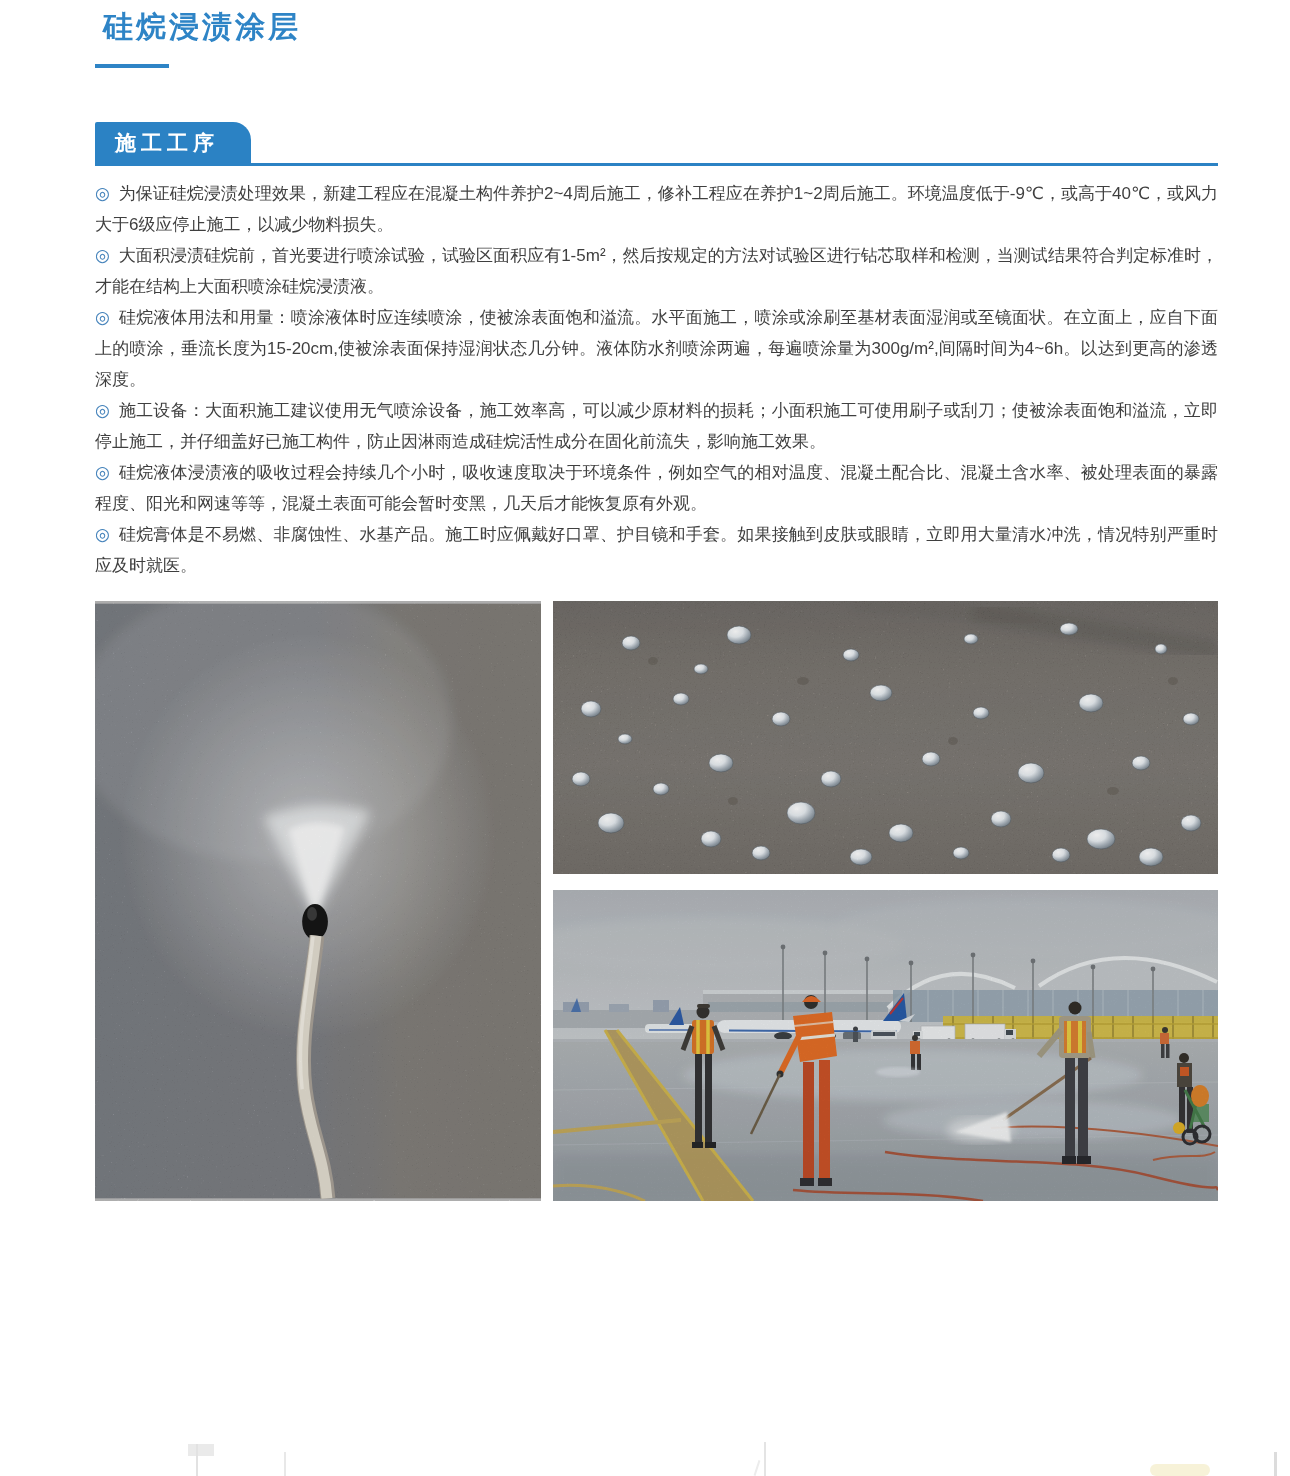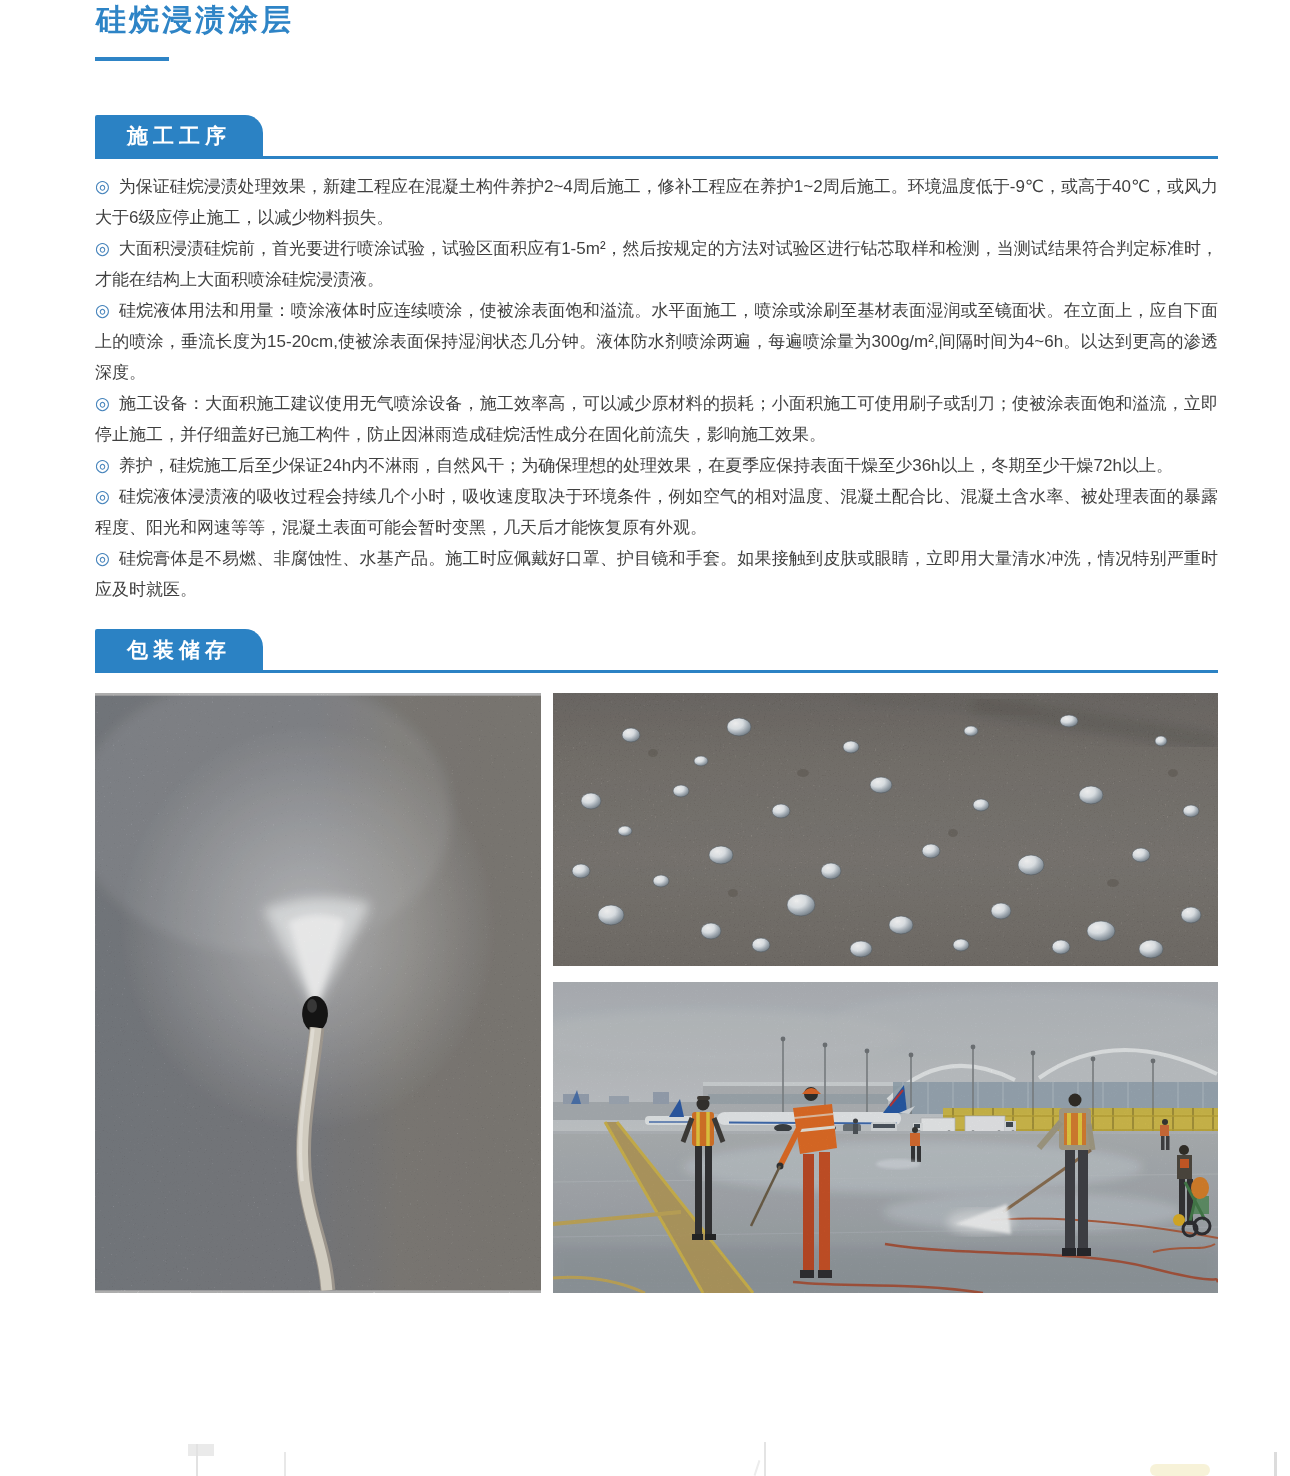--- a/index.html
+++ b/index.html
@@ -1,26 +1,26 @@
 <!DOCTYPE html>
 <html><head>
 <meta charset="utf-8">
 <style>
   html,body{margin:0;padding:0;background:#ffffff;}
   .page{position:relative;width:1290px;height:1476px;background:#ffffff;overflow:hidden;
         font-family:"Liberation Sans","DejaVu Sans",sans-serif;}
   .content{position:absolute;left:95px;top:0;width:1123px;}
-  h1.title{margin:1px;font-size:30px;line-height:38px;color:#2e84c6;
+  h1.title{margin:8px;font-size:30px;line-height:38px;color:#2e84c6;
            font-weight:bold;letter-spacing:3px;}
   .title-dash{width:74px;height:4px;background:#2e84c6;margin-top:18px;}
   .section-header{border-bottom:3px solid #2b82c4;font-size:0;}
   .sh1{margin-top:54px;}
   .sh2{margin-top:24px;}
   .badge{display:inline-block;background:#2b82c4;color:#ffffff;font-size:21px;font-weight:bold;
-         letter-spacing:5px;padding:7px 32px 6px 32px;border-radius:2px 18px 0 0;}
+         letter-spacing:5px;padding:7px 32px 6px 20px;border-radius:2px 18px 0 0;}
   .paras{margin-top:12px;font-size:17px;line-height:31px;color:#3f3f3f;text-align:justify;}
   .paras p{margin:0;}
   .bullet{color:#4583bb;margin-right:9px;}
   .photo-row{display:flex;gap:12px;margin-top:20px;}
   .photo-col{display:flex;flex-direction:column;gap:16px;}
   svg{display:block;}
   .mark{position:absolute;}
 </style>
 </head>
 <body>
@@ -33,28 +33,24 @@
 
     <div class="section-header sh1">
       <span class="badge">施工工序</span>
     </div>
 
     <div class="paras">
       <p><span class="bullet">◎</span><span>为保证硅烷浸渍处理效果，新建工程应在混凝土构件养护2~4周后施工，修补工程应在养护1~2周后施工。环境温度低于-9℃，或高于40℃，或风力大于6级应停止施工，以减少物料损失。</span></p>
       <p><span class="bullet">◎</span><span>大面积浸渍硅烷前，首光要进行喷涂试验，试验区面积应有1-5m²，然后按规定的方法对试验区进行钻芯取样和检测，当测试结果符合判定标准时，才能在结构上大面积喷涂硅烷浸渍液。</span></p>
       <p><span class="bullet">◎</span><span>硅烷液体用法和用量：喷涂液体时应连续喷涂，使被涂表面饱和溢流。水平面施工，喷涂或涂刷至基材表面湿润或至镜面状。在立面上，应自下面上的喷涂，垂流长度为15-20cm,使被涂表面保持湿润状态几分钟。液体防水剂喷涂两遍，每遍喷涂量为300g/m²,间隔时间为4~6h。以达到更高的渗透深度。</span></p>
       <p><span class="bullet">◎</span><span>施工设备：大面积施工建议使用无气喷涂设备，施工效率高，可以减少原材料的损耗；小面积施工可使用刷子或刮刀；使被涂表面饱和溢流，立即停止施工，并仔细盖好已施工构件，防止因淋雨造成硅烷活性成分在固化前流失，影响施工效果。</span></p>
-      <p><span class="bullet">◎</span><span>养护，硅烷施工后至少保证24h内不淋雨，自然风干；为确保理想的处理效果，在夏季应保持表面干燥至少36h以上，冬期至少干燥72h以上。</span></p>
       <p><span class="bullet">◎</span><span>硅烷液体浸渍液的吸收过程会持续几个小时，吸收速度取决于环境条件，例如空气的相对温度、混凝土配合比、混凝土含水率、被处理表面的暴露程度、阳光和网速等等，混凝土表面可能会暂时变黑，几天后才能恢复原有外观。</span></p>
       <p><span class="bullet">◎</span><span>硅烷膏体是不易燃、非腐蚀性、水基产品。施工时应佩戴好口罩、护目镜和手套。如果接触到皮肤或眼睛，立即用大量清水冲洗，情况特别严重时应及时就医。</span></p>
     </div>
 
-    <div class="section-header sh2">
-      <span class="badge">包装储存</span>
-    </div>
 
 
     <div class="photo-row">
 
       <svg width="450" height="600" viewBox="0 0 450 600" role="img" aria-label="concrete-wall-silane-spraying-photo">
         <defs>
           <linearGradient id="wallG" x1="0" y1="0" x2="1" y2="0">
             <stop offset="0" stop-color="#8e939c"></stop>
               <stop offset="0.5" stop-color="#91939a"></stop>
             <stop offset="0.68" stop-color="#9a968f"></stop>

